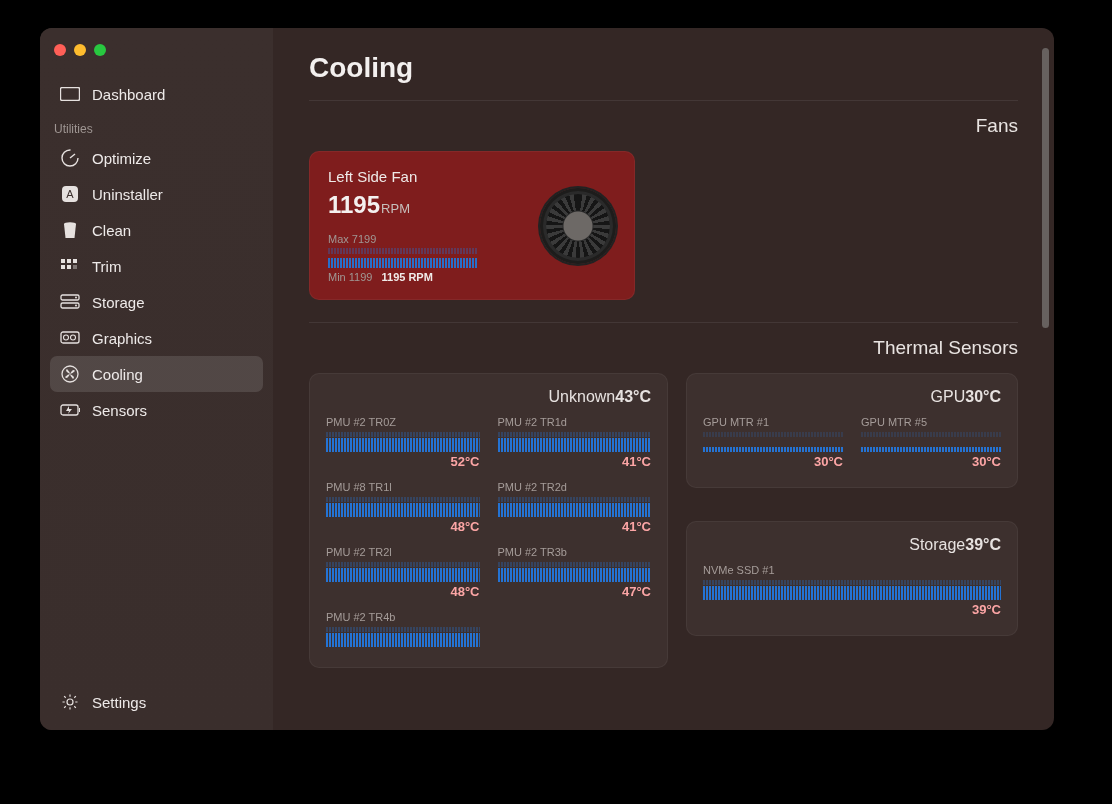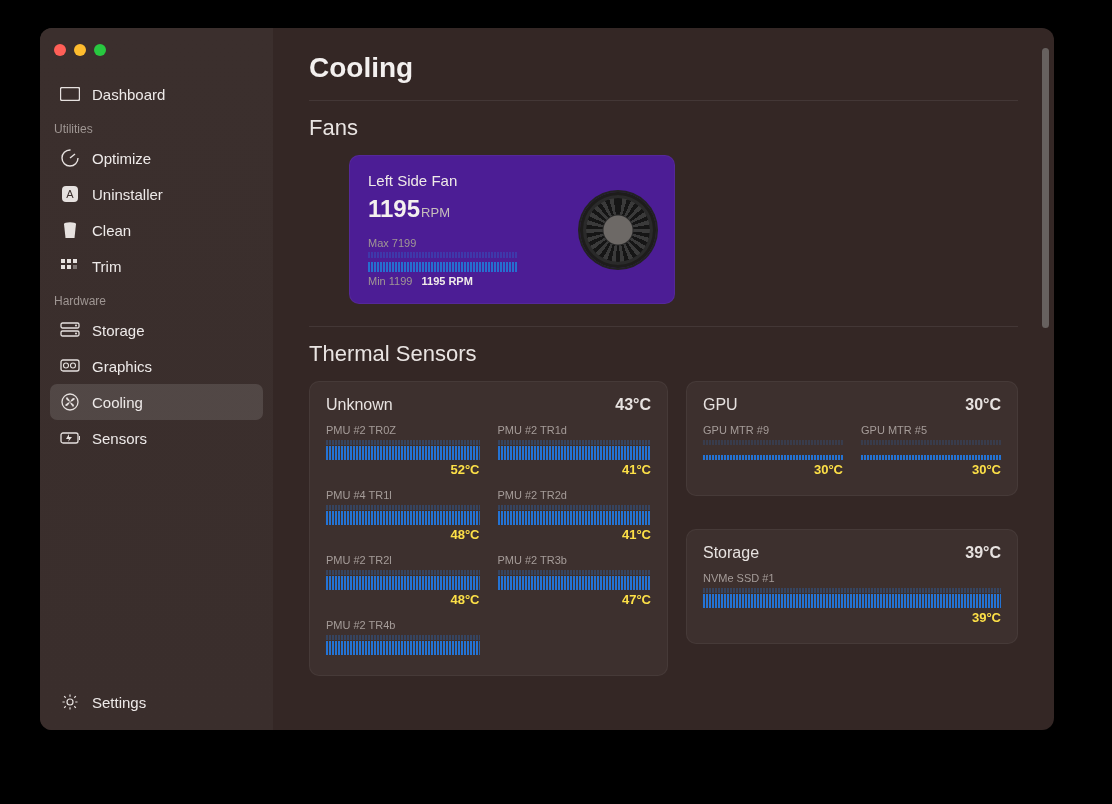--- a/index.html
+++ b/index.html
@@ -71,32 +71,32 @@
   }
   .main::-webkit-scrollbar{width:0}
   h1.page-title {
     font-size: 28px;
     font-weight: 600;
     color: #f3f0ef;
     margin-bottom: 16px;
   }
   .hr { height:1px; background: rgba(255,255,255,0.08); margin: 4px 0 14px 0; }
   h2.section-title {
-    font-size: 22px;
+    font-size: 19px;
     font-weight: 500;
     color: #e9e4e2;
     margin-bottom: 14px;
+    text-align: right;
   }
 
   .card {
-    background: #4c1d95;
+    background: #7f1d1d;
     border: 1px solid rgba(255,255,255,0.05);
     border-radius: 10px;
     padding: 16px 18px;
-    margin-left: 40px;
   }
 
   
   .fan-card {
     width: 326px;
     display: flex; align-items: center; justify-content: space-between;
     margin-bottom: 22px;
   }
   .fan-info { flex:1; }
   .fan-name { font-size: 15px; font-weight:500; color:#efeae8; margin-bottom:6px; }
@@ -139,34 +139,34 @@
   .thermal-col-left { flex: 1; }
   .thermal-col-right { width: 332px; display:flex; flex-direction:column; gap:33px; }
 
   .group-card {
     background: #3d302e;
     border: 1px solid rgba(255,255,255,0.05);
     border-radius: 10px;
     padding: 14px 16px 6px 16px;
   }
   .group-head {
-    display:flex; justify-content:space-between; align-items:baseline;
+    display:flex; justify-content:flex-end; align-items:baseline;
     margin-bottom: 10px;
   }
   .group-head .gname { font-size: 16px; font-weight:500; }
   .group-head .gtemp { font-size: 16px; font-weight:600; }
 
   .sensor-grid { display:flex; flex-wrap:wrap; gap: 0 18px; }
   .sensor {
     width: calc(50% - 9px);
     margin-bottom: 12px;
   }
   .sensor.full { width: 100%; }
   .sensor .sname { font-size: 11px; color:#a59c99; margin-bottom:4px; }
-  .sensor .sval  { font-size: 13px; font-weight:600; color:#fde047; text-align:right; margin-top:2px;}
+  .sensor .sval  { font-size: 13px; font-weight:600; color:#fca5a5; text-align:right; margin-top:2px;}
   .sensor .sspark {
     height: 20px;
     background-image: repeating-linear-gradient(90deg, #2473d4 0 2px, transparent 2px 3px);
     background-size: 100% 14px; background-position:bottom; background-repeat:no-repeat;
     position:relative;
   }
   .sensor .sspark::before{content:"";position:absolute;inset:0;top:0;height:5px;background-image:repeating-linear-gradient(90deg, #2473d4 0 2px, transparent 2px 3px);opacity:.3;}
 
   
   .sspark.low { background-size:100% 5px; }
@@ -230,21 +230,20 @@
             <rect x="6" y="0" width="4" height="4" fill="#e6e1df"></rect>
             <rect x="12" y="0" width="4" height="4" fill="#e6e1df"></rect>
             <rect x="0" y="6" width="4" height="4" fill="#e6e1df"></rect>
             <rect x="6" y="6" width="4" height="4" fill="#e6e1df"></rect>
             <rect x="12" y="6" width="4" height="4" fill="#e6e1df" opacity="0.4"></rect>
           </svg>
       </span>
       <span>Trim</span>
     </div>
 
-    <div class="side-sect">Hardware</div>
 
     <div class="side-item">
       <span class="ic">
         <svg width="20" height="16">
             <rect x="1" y="1" width="18" height="5" rx="1.5" fill="none" stroke="#e6e1df" stroke-width="1.3"></rect>
             <rect x="1" y="9" width="18" height="5" rx="1.5" fill="none" stroke="#e6e1df" stroke-width="1.3"></rect>
             <circle cx="16" cy="3.5" r="1" fill="#e6e1df"></circle>
             <circle cx="16" cy="11.5" r="1" fill="#e6e1df"></circle>
           </svg>
       </span>
@@ -332,21 +331,21 @@
                 <div class="sname">PMU #2 TR0Z</div>
                 <div class="sspark"></div>
                 <div class="sval">52°C</div>
               </div>
               <div class="sensor">
                 <div class="sname">PMU #2 TR1d</div>
                 <div class="sspark"></div>
                 <div class="sval">41°C</div>
               </div>
               <div class="sensor">
-                <div class="sname">PMU #4 TR1l</div>
+                <div class="sname">PMU #8 TR1l</div>
                 <div class="sspark"></div>
                 <div class="sval">48°C</div>
               </div>
               <div class="sensor">
                 <div class="sname">PMU #2 TR2d</div>
                 <div class="sspark"></div>
                 <div class="sval">41°C</div>
               </div>
               <div class="sensor">
                 <div class="sname">PMU #2 TR2l</div>
@@ -368,21 +367,21 @@
       </div>
 
       <div class="thermal-col-right">
         <div class="group-card">
           <div class="group-head">
             <span class="gname">GPU</span>
             <span class="gtemp">30°C</span>
           </div>
           <div class="sensor-grid" id="sg-gpu">
               <div class="sensor">
-                <div class="sname">GPU MTR #9</div>
+                <div class="sname">GPU MTR #1</div>
                 <div class="sspark low"></div>
                 <div class="sval">30°C</div>
               </div>
               <div class="sensor">
                 <div class="sname">GPU MTR #5</div>
                 <div class="sspark low"></div>
                 <div class="sval">30°C</div>
               </div>
             </div>
         </div>

